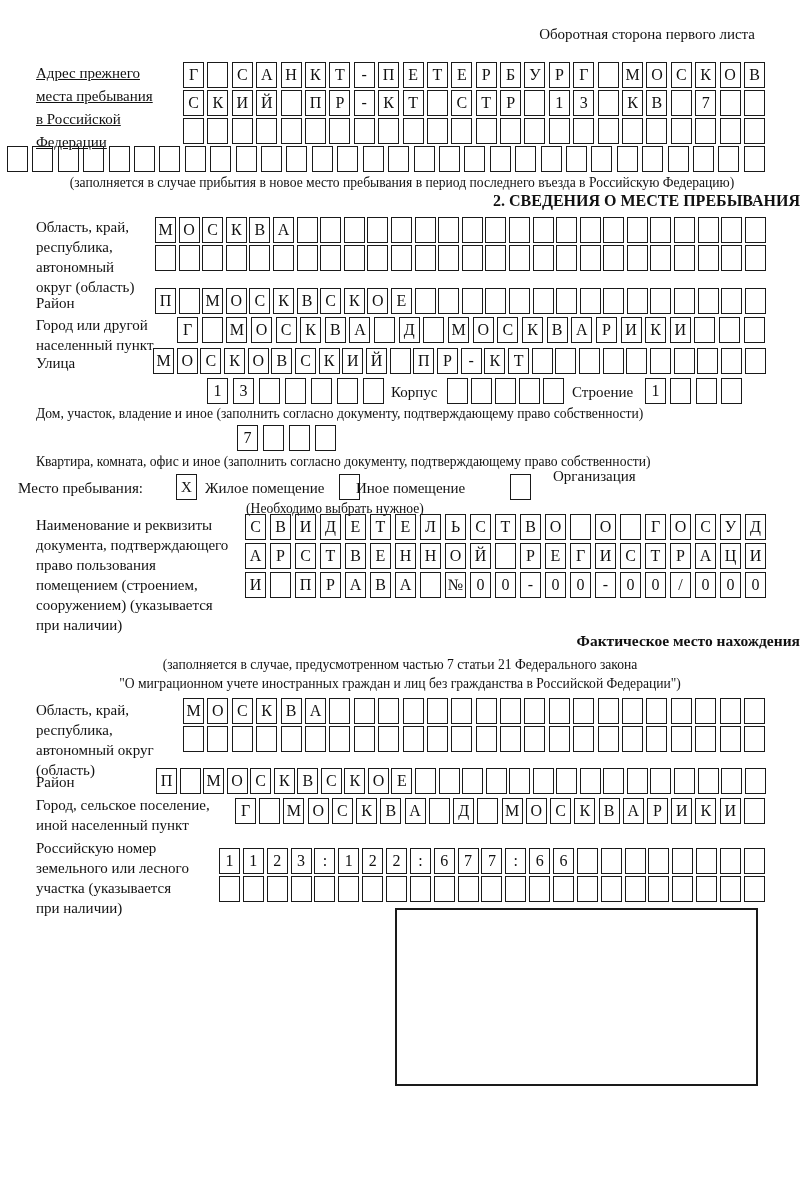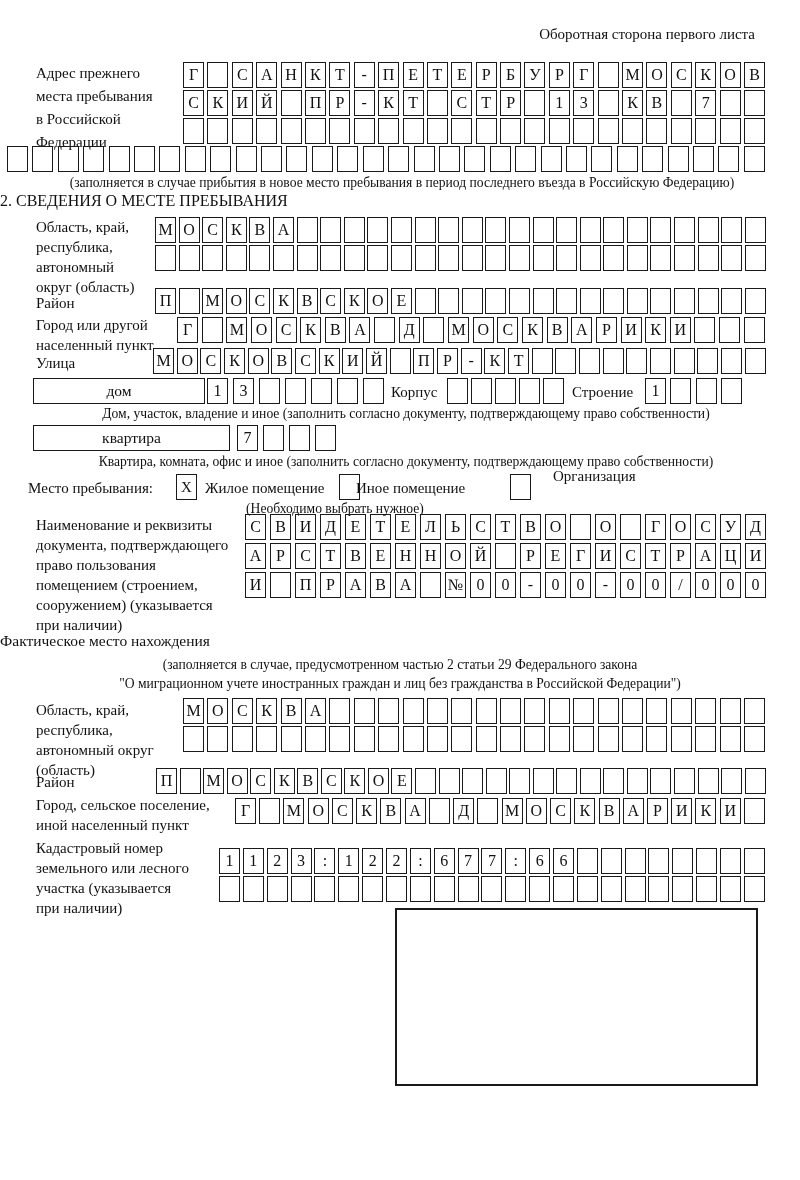--- a/index.html
+++ b/index.html
@@ -11,32 +11,31 @@
     font-family:"Liberation Serif", serif;
     color:#111;
     overflow:hidden;
   }
   .abs{position:absolute;}
   .lbl{
     font-size:15px;
     line-height:20px;
     white-space:pre-line;
   }
-  .lbl.lh23{line-height:23px;}
+  .lbl.lh23{line-height:23px;text-decoration:underline;}
   .note{
     font-size:13.6px;
     line-height:17px;
     white-space:pre-line;
-    text-align:center;
   }
   .center{text-align:center;}
   .title{
-    font-weight:normal;
+    font-weight:bold;
     font-size:16px;
-    text-align:left;
+    text-align:right;
     width:100%;
   }
   .cellrow{
     display:flex;
     justify-content:space-between;
   }
   .cell{
     width:21px;height:26px;
     border:1.8px solid #1a1a1a;
     box-sizing:border-box;
@@ -332,21 +331,20 @@
       <div class="cell"></div>
       <div class="cell"></div>
       <div class="cell"></div>
       <div class="cell"></div>
       <div class="cell"></div>
       <div class="cell"></div>
       <div class="cell"></div>
       <div class="cell"></div>
     </div>
 
-  <div class="abs longbox" style="left:33px; top:378px; width:172px;">дом</div>
   <div class="abs cellrow" style="left:207px; top:378px; width:177px;">
       <div class="cell">1</div>
       <div class="cell">3</div>
       <div class="cell"></div>
       <div class="cell"></div>
       <div class="cell"></div>
       <div class="cell"></div>
       <div class="cell"></div>
     </div>
   <div class="abs lbl" style="left:391px; top:382px;">Корпус</div>
@@ -359,30 +357,29 @@
     </div>
   <div class="abs lbl" style="left:572px; top:382px;">Строение</div>
   <div class="abs cellrow" style="left:645px; top:378px; width:97px;">
       <div class="cell">1</div>
       <div class="cell"></div>
       <div class="cell"></div>
       <div class="cell"></div>
     </div>
   <div class="abs note" style="left:36px; top:405px; width:740px;">Дом, участок, владение и иное (заполнить согласно документу, подтверждающему право собственности)</div>
 
-  <div class="abs longbox" style="left:33px; top:425px; width:197px;">квартира</div>
   <div class="abs cellrow" style="left:237px; top:425px; width:99px;">
       <div class="cell">7</div>
       <div class="cell"></div>
       <div class="cell"></div>
       <div class="cell"></div>
     </div>
   <div class="abs note" style="left:36px; top:453px; width:740px;">Квартира, комната, офис и иное (заполнить согласно документу, подтверждающему право собственности)</div>
 
-  <div class="abs lbl" style="left:28px; top:478px;">Место пребывания:</div>
+  <div class="abs lbl" style="left:18px; top:478px;">Место пребывания:</div>
   <div class="abs checkbox" style="left:176px; top:474px;">X</div>
   <div class="abs lbl" style="left:205px; top:478px;">Жилое помещение</div>
   <div class="abs checkbox" style="left:339px; top:474px;"></div>
   <div class="abs lbl" style="left:356px; top:478px;">Иное помещение</div>
   <div class="abs checkbox" style="left:510px; top:474px;"></div>
   <div class="abs lbl" style="left:553px; top:466px;">Организация</div>
   <div class="abs note center" style="left:170px; top:500px; width:330px;">(Необходимо выбрать нужное)</div>
 
   <div class="abs lbl" style="left:36px; top:515px; width:215px;">Наименование и реквизиты
 документа, подтверждающего
@@ -454,21 +451,21 @@
       <div class="cell">-</div>
       <div class="cell">0</div>
       <div class="cell">0</div>
       <div class="cell">/</div>
       <div class="cell">0</div>
       <div class="cell">0</div>
       <div class="cell">0</div>
     </div>
 
   <div class="abs title" style="left:0; top:632px; font-size:15.5px;">Фактическое место нахождения</div>
-  <div class="abs note center" style="left:0; top:656px; width:800px;">(заполняется в случае, предусмотренном частью 2 статьи 29 Федерального закона</div>
+  <div class="abs note center" style="left:0; top:656px; width:800px;">(заполняется в случае, предусмотренном частью 7 статьи 21 Федерального закона</div>
   <div class="abs note center" style="left:0; top:675px; width:800px;">"О миграционном учете иностранных граждан и лиц без гражданства в Российской Федерации")</div>
 
   <div class="abs lbl" style="left:36px; top:700px; width:145px;">Область, край,
 республика,
 автономный округ
 (область)</div>
   <div class="abs cellrow" style="left:183px; top:698px; width:582px;">
       <div class="cell">М</div>
       <div class="cell">О</div>
       <div class="cell">С</div>
@@ -571,21 +568,21 @@
       <div class="cell">К</div>
       <div class="cell">В</div>
       <div class="cell">А</div>
       <div class="cell">Р</div>
       <div class="cell">И</div>
       <div class="cell">К</div>
       <div class="cell">И</div>
       <div class="cell"></div>
     </div>
 
-  <div class="abs lbl" style="left:36px; top:838px; width:185px;">Кадастровый номер
+  <div class="abs lbl" style="left:36px; top:838px; width:185px;">Российскую номер
 земельного или лесного
 участка (указывается
 при наличии)</div>
   <div class="abs cellrow" style="left:219px; top:848px; width:546px;">
       <div class="cell">1</div>
       <div class="cell">1</div>
       <div class="cell">2</div>
       <div class="cell">3</div>
       <div class="cell">:</div>
       <div class="cell">1</div>

